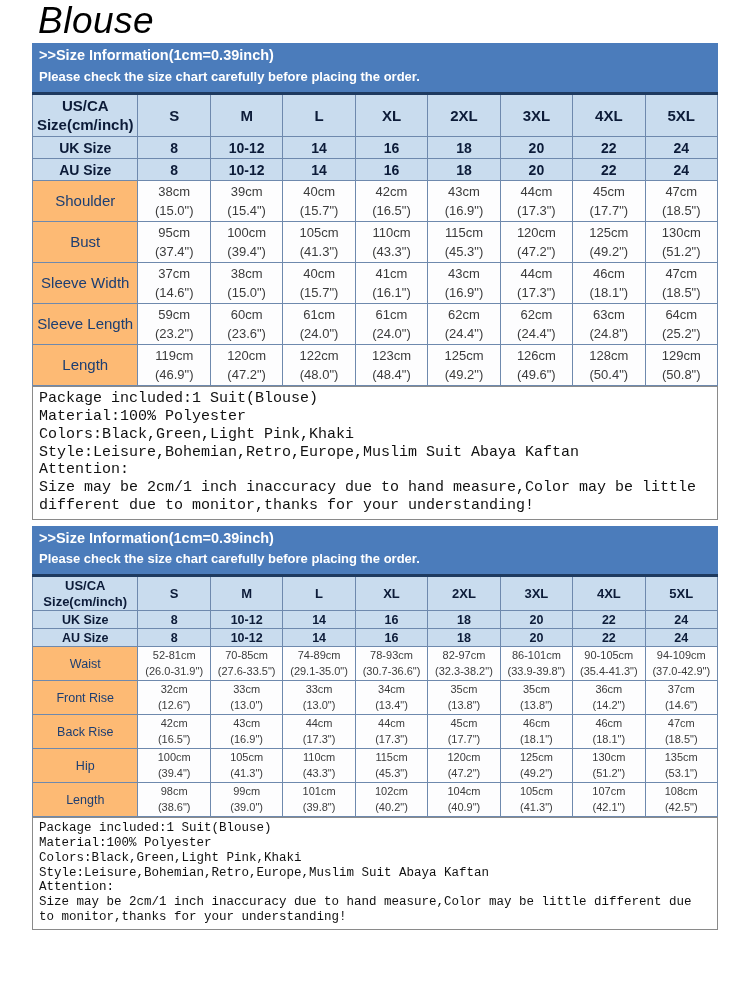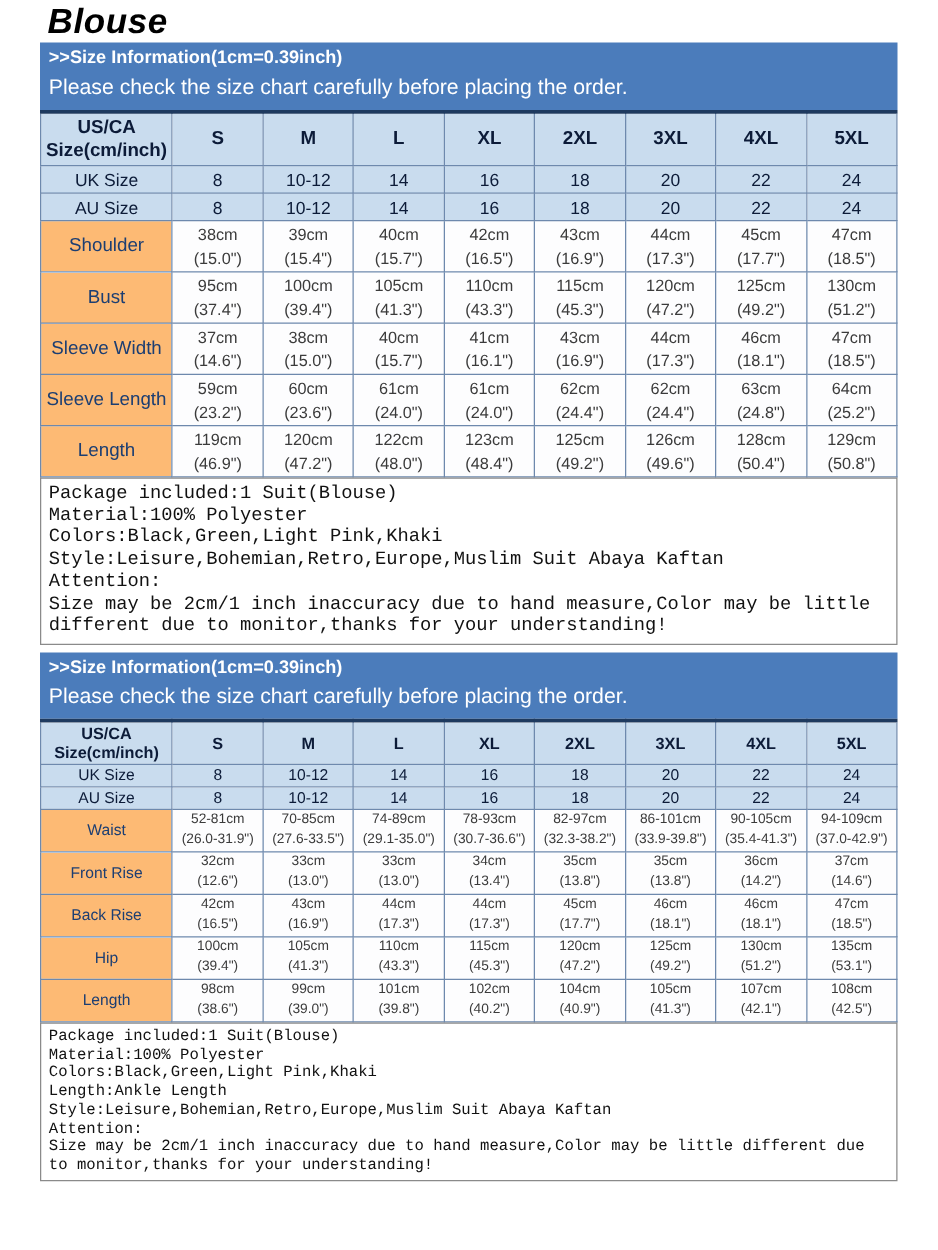--- a/index.html
+++ b/index.html
@@ -6,35 +6,35 @@
   body {
     width: 750px; height: 1000px;
     background: #ffffff;
     font-family: "Liberation Sans", sans-serif;
     overflow: hidden;
   }
   .page { width: 686px; margin: 0 auto; padding-top: 1px; }
 
   .section-title {
     font-style: italic;
-    font-size: 28px;
+    font-size: 37px;
     line-height: 1.04;
-    font-weight: bold;
+    font-weight: normal;
     color: #000000;
     margin: 1px 0 3px 6px;
     letter-spacing: 0.5px;
   }
 
   .banner {
     background: #4b7cbb;
     color: #ffffff;
     padding: 4px 7px 8px 7px;
   }
   .banner-line1 { font-size: 14.5px; font-weight: bold; }
-  .banner-line2 { font-size: 17px; font-weight: normal; margin-top: 6px; }
+  .banner-line2 { font-size: 13px; font-weight: bold; margin-top: 6px; }
   .compact .banner-line2 { margin-top: 5px; }
 
   table.size-table {
     width: 100%;
     border-collapse: collapse;
     table-layout: fixed;
     border: 1px solid #44618c;
     border-top: 3px solid #1e3a5f;
   }
   .size-table th, .size-table td {
@@ -50,21 +50,21 @@
     background: #c9dcee;
     color: #0c1b38;
     font-weight: bold;
     font-size: 15px;
     height: 41px;
     line-height: 1.25;
   }
   .size-row td {
     background: #c9dcee;
     color: #0c1b38;
-    font-weight: normal;
+    font-weight: bold;
     font-size: 14px;
     height: 21px;
   }
   .measure-row td {
     background: #fdfdfe;
     color: #3b3b3b;
     font-size: 13px;
     height: 40px;
     line-height: 1.5;
   }
@@ -567,20 +567,19 @@
               <div class="cm-line">108cm</div>
               <div class="inch-line">(42.5")</div>
             </td>
           </tr>
         </tbody>
       </table>
     <div class="notes">
         <div class="note-line">Package included:1 Suit(Blouse)</div>
         <div class="note-line">Material:100% Polyester</div>
         <div class="note-line">Colors:Black,Green,Light Pink,Khaki</div>
-        <div class="note-line">Length:Ankle Length</div>
         <div class="note-line">Style:Leisure,Bohemian,Retro,Europe,Muslim Suit Abaya Kaftan</div>
         <div class="note-line">Attention:</div>
         <div class="note-line">Size may be 2cm/1 inch inaccuracy due to hand measure,Color may be little different due to monitor,thanks for your understanding!</div>
       </div>
   </section>
 
 </div>
 
 </body></html>

